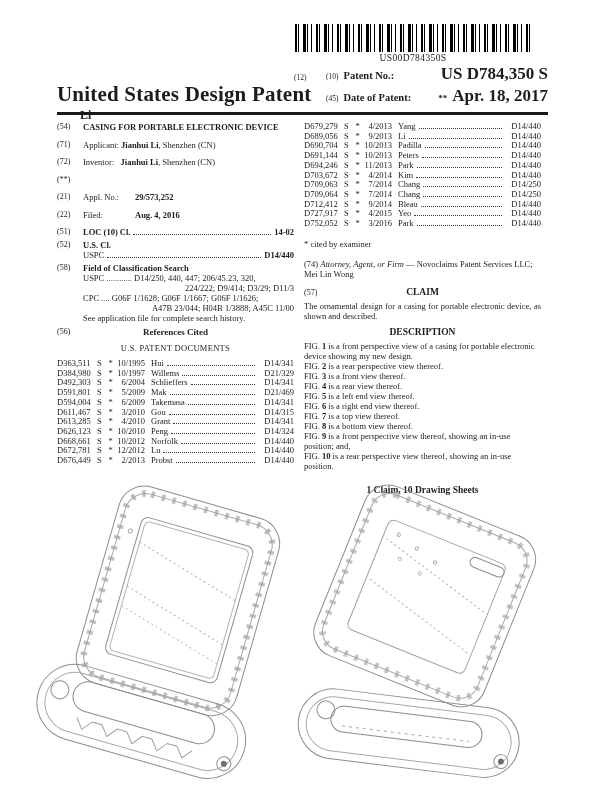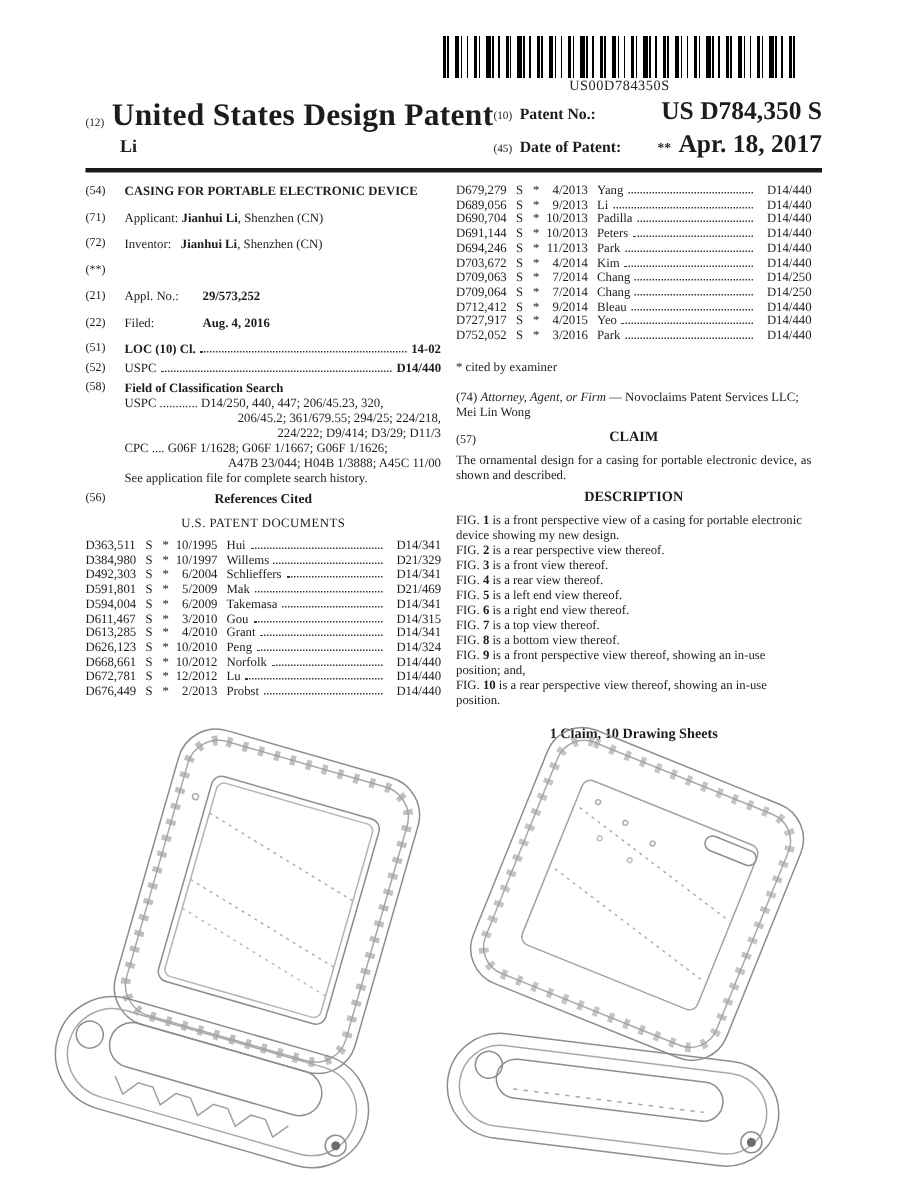--- a/index.html
+++ b/index.html
@@ -14,21 +14,21 @@
         #000 0 2px, #fff 2px 3px,
         #000 3px 4px, #fff 4px 8px,
         #000 8px 11px, #fff 11px 12px,
         #000 12px 13px, #fff 13px 16px,
         #000 16px 17px, #fff 17px 21px);
   }
   .barcode-text { font-size:9.5px; margin-top:1px; letter-spacing:.4px; }
 
   
   .header { position:absolute; left:57px; top:64px; width:491px; display:flex; justify-content:space-between; }
-  .h-left .title-row { display:flex; align-items:center; }
+  .h-left .title-row { display:flex; align-items:flex-end;flex-direction:column; }
   .code-sm { font-size:7.5px; margin-top:9px; margin-right:5px; white-space:nowrap; }
   .main-title { font-size:21px; font-weight:bold; letter-spacing:.2px; white-space:nowrap; }
   .h-author { font-size:12px; font-weight:bold; margin-left:23px; margin-top:1px; }
   .h-right { width:222px; }
   .h-right .row { display:flex; align-items:baseline; margin-bottom:2px; }
   .h-right .code-sm { margin-top:3px; }
   .h-label { font-size:10.5px; font-weight:bold; white-space:nowrap; }
   .h-fill { flex:1; }
   .h-val { font-size:17px; font-weight:bold; white-space:nowrap; }
   .h-stars { font-size:9px; font-weight:bold; margin-right:5px; }
@@ -157,34 +157,34 @@
       <span class="fbody lrow">
           <b>LOC (10) Cl.</b>
           <span class="leader"></span>
           <b>14-02</b>
         </span>
     </div>
 
     <div class="field" style="margin-bottom:3px">
       <span class="fcode">(52)</span>
       <span class="fbody">
+        <div class="fbold">U.S. Cl.</div>
         <div class="lrow">
             <span>USPC</span>
             <span class="leader"></span>
             <b>D14/440</b>
           </div>
       </span>
     </div>
 
     <div class="field f58" style="margin-bottom:4px">
       <span class="fcode">(58)</span>
       <span class="fbody">
         <div class="fbold">Field of Classification Search</div>
         <div class="ind">USPC ............ D14/250, 440, 447; 206/45.23, 320,</div>
-        <div class="r">206/45.2; 361/679.55; 294/25; 224/218,</div>
         <div class="r">224/222; D9/414; D3/29; D11/3</div>
         <div class="ind">CPC .... G06F 1/1628; G06F 1/1667; G06F 1/1626;</div>
         <div class="r">A47B 23/044; H04B 1/3888; A45C 11/00</div>
         <div class="ind">See application file for complete search history.</div>
       </span>
     </div>
 
     <div class="refs-head">
       <span class="fcode">(56)</span>
       <span>References Cited</span>

